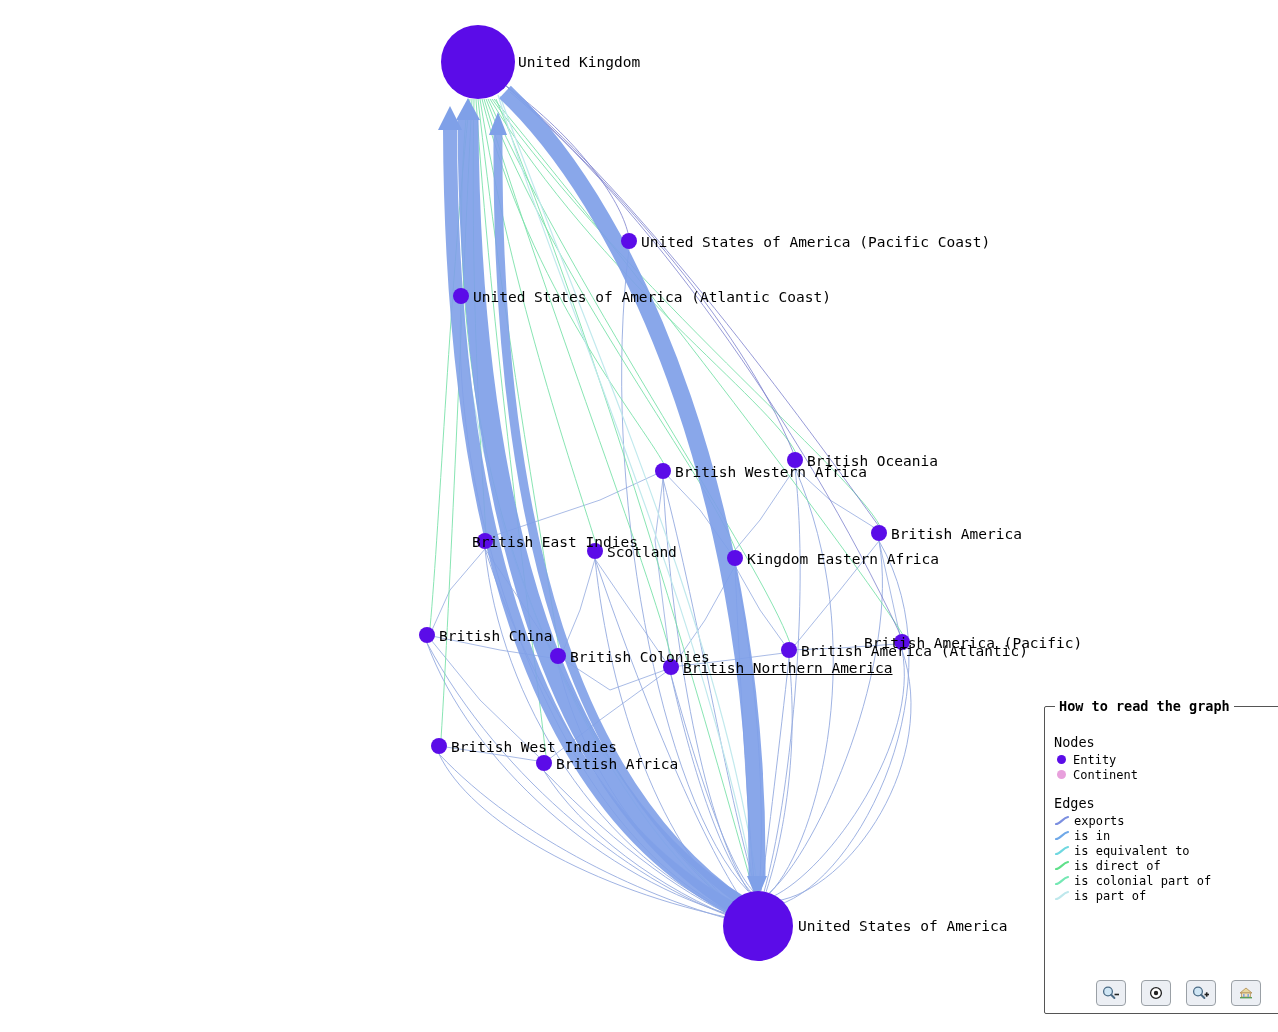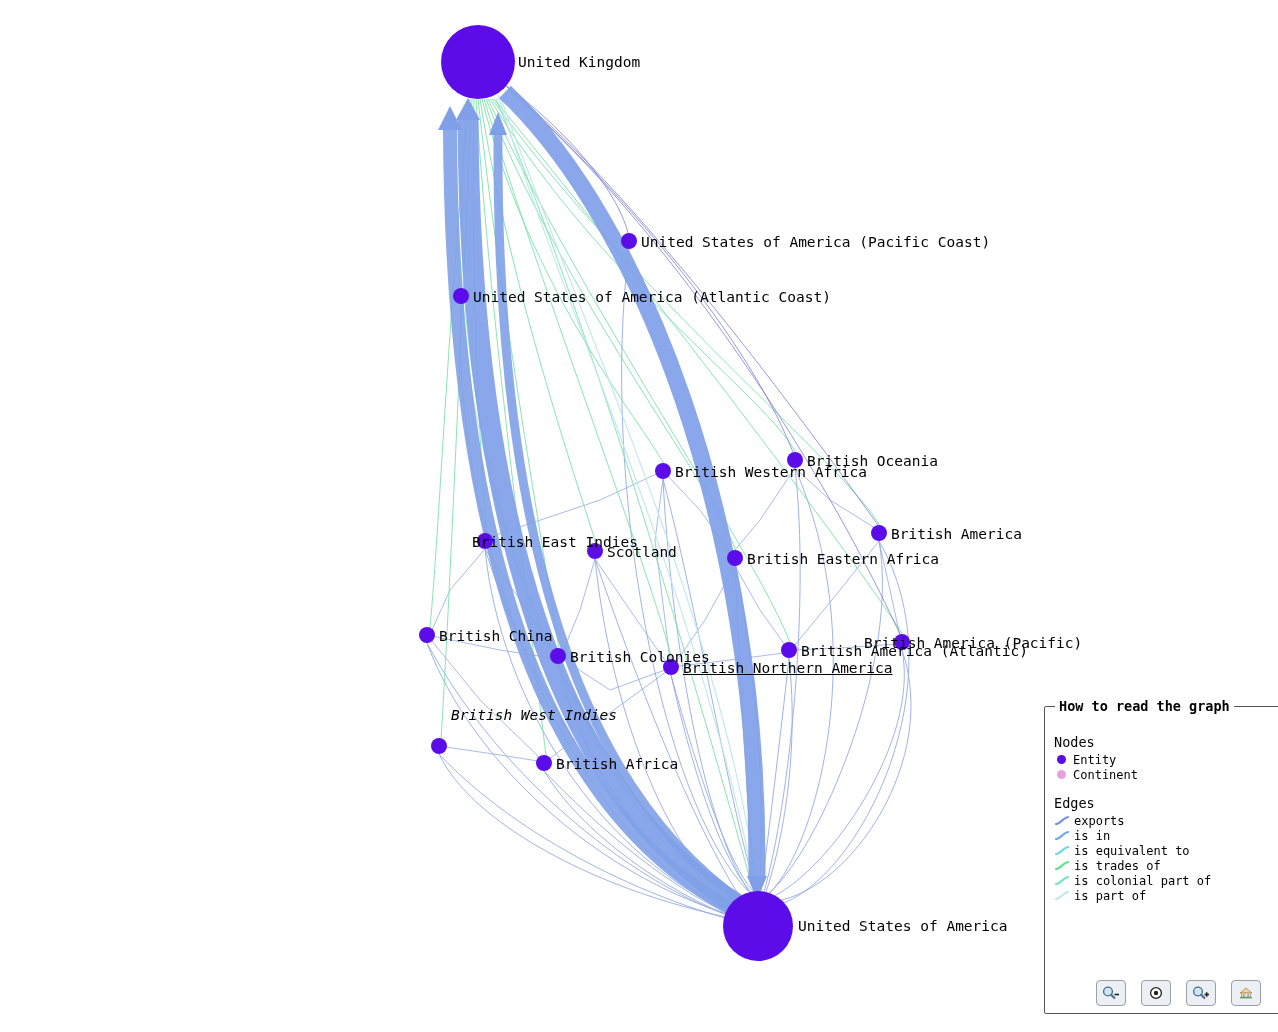--- a/index.html
+++ b/index.html
@@ -253,27 +253,27 @@
 <div id="label-layer">
     <div class="node-label" style="left: 518px; top: 55px;">United Kingdom</div>
     <div class="node-label" style="left: 798px; top: 919px;">United States of America</div>
     <div class="node-label" style="left: 641px; top: 235px;">United States of America (Pacific Coast)</div>
     <div class="node-label" style="left: 473px; top: 290px;">United States of America (Atlantic Coast)</div>
     <div class="node-label" style="left: 807px; top: 454px;">British Oceania</div>
     <div class="node-label" style="left: 675px; top: 465px;">British Western Africa</div>
     <div class="node-label" style="left: 891px; top: 527px;">British America</div>
     <div class="node-label" style="left: 472px; top: 535px;">British East Indies</div>
     <div class="node-label" style="left: 607px; top: 545px;">Scotland</div>
-    <div class="node-label" style="left: 747px; top: 552px;">British Eastern Africa</div>
+    <div class="node-label" style="left: 747px; top: 552px;">Kingdom Eastern Africa</div>
     <div class="node-label" style="left: 439px; top: 629px;">British China</div>
     <div class="node-label" style="left: 864px; top: 636px;">British America (Pacific)</div>
     <div class="node-label" style="left: 801px; top: 644px;">British America (Atlantic)</div>
     <div class="node-label" style="left: 570px; top: 650px;">British Colonies</div>
     <div class="node-label" style="left: 683px; top: 661px; text-decoration: underline;">British Northern America</div>
-    <div class="node-label" style="left: 451px; top: 708px; font-style: italic;">British West Indies</div>
+    <div class="node-label" style="left: 451px; top: 740px;">British West Indies</div>
     <div class="node-label" style="left: 556px; top: 757px;">British Africa</div>
   </div>
 
 <div id="legend-panel">
   <div id="legend-title">How to read the graph</div>
 
   <div class="legend-body">
 
     <div class="legend-section-head">Nodes</div>
     <div id="legend-node-rows">
@@ -312,21 +312,21 @@
             </svg>
           </span>
           <span>is equivalent to</span>
         </div>
         <div class="legend-row">
           <span class="legend-swatch-line">
             <svg width="14" height="11" viewBox="0 0 14 11">
               <path d="M1,9 C5,9 8,3 13,2" fill="none" stroke="#5FE08A" stroke-width="2.2" stroke-linecap="round"></path>
             </svg>
           </span>
-          <span>is trades of</span>
+          <span>is direct of</span>
         </div>
         <div class="legend-row">
           <span class="legend-swatch-line">
             <svg width="14" height="11" viewBox="0 0 14 11">
               <path d="M1,9 C5,9 8,3 13,2" fill="none" stroke="#74E8B4" stroke-width="2.2" stroke-linecap="round"></path>
             </svg>
           </span>
           <span>is colonial part of</span>
         </div>
         <div class="legend-row">

